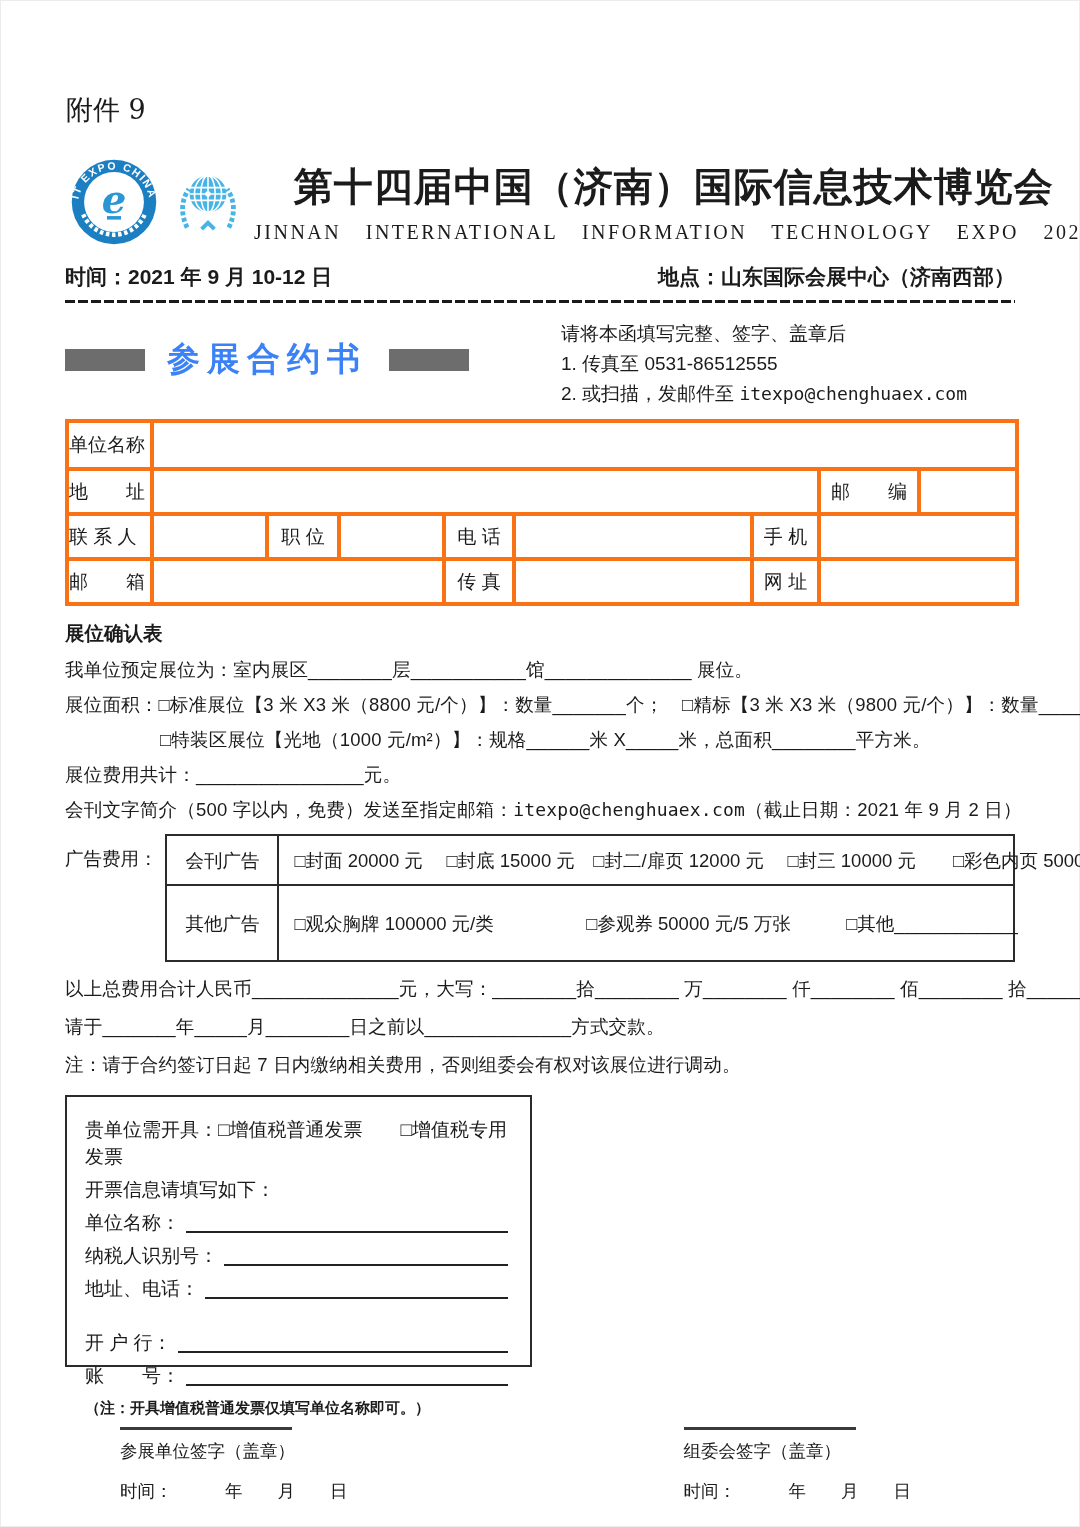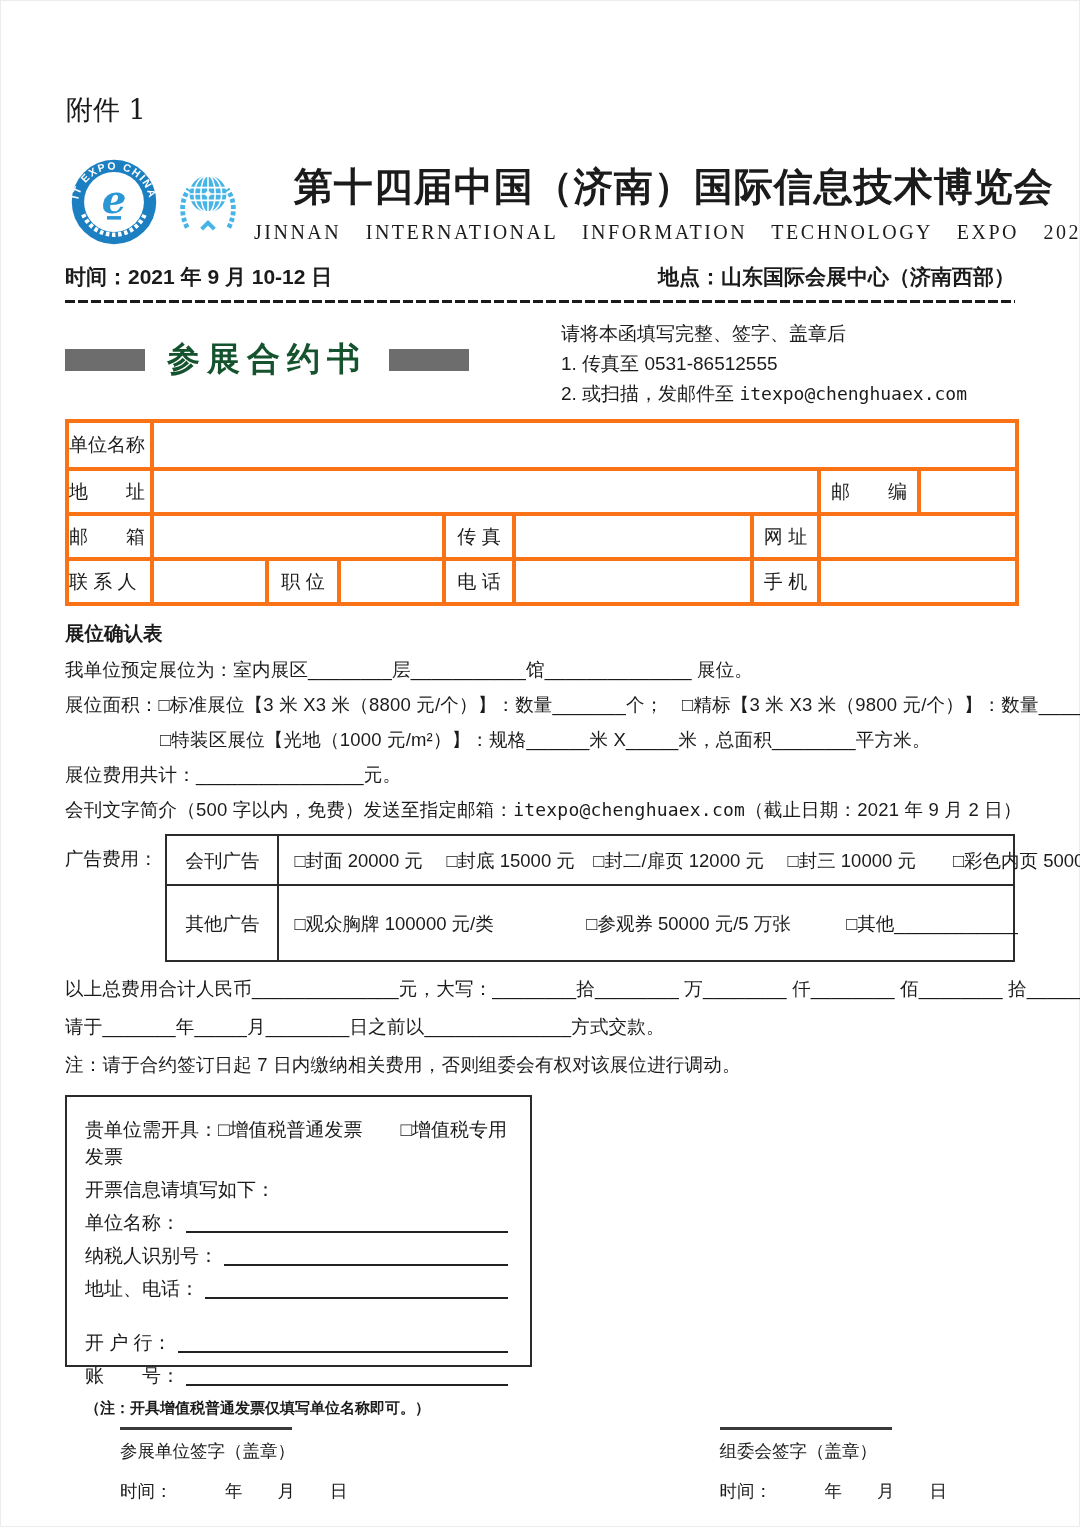--- a/index.html
+++ b/index.html
@@ -22,21 +22,21 @@
 
   .when-where{margin:17px 65px 0;display:flex;justify-content:space-between;
     font-weight:bold;font-size:21px;}
 
   .dashed-rule{margin:9px 65px 0;height:3px;
     background:repeating-linear-gradient(90deg,#1a1a1a 0 10px,transparent 10px 13px);}
 
   .contract-row{margin:16px 65px 0;display:flex;align-items:flex-start;}
   .contract-title-wrap{display:flex;align-items:center;margin-top:18px;}
   .bar{width:80px;height:22px;background:#6d6d6d;}
-  .contract-title{font-size:33px;font-weight:bold;color:#14532d;letter-spacing:7px;
+  .contract-title{font-size:33px;font-weight:bold;color:#3b82f6;letter-spacing:7px;
     margin:0 22px;font-family:"DejaVu Serif","Liberation Serif",serif;}
   .instructions{margin-left:92px;font-size:19px;line-height:30px;}
   .mono{font-family:"DejaVu Sans Mono","Liberation Mono",monospace;font-size:18px;}
 
   table.company-table{margin:10px auto 0 65px;width:950px;border-collapse:collapse;
     table-layout:fixed;font-size:19px;}
   table.company-table td{border:4px solid #f97316;padding:0;height:41px;}
   table.company-table tr.r1 td{height:44px;}
   td.lab{padding-left:9px;text-align:left;}
   td.lab-c{text-align:center;}
@@ -64,33 +64,33 @@
   .inv-note{margin-top:10px;font-weight:bold;font-size:15px;}
 
   .payment{margin-left:92px;padding-top:34px;font-size:20px;}
   .pay-title{font-weight:bold;font-size:20.5px;}
   .pay-line{margin-top:17px;}
   .pay-line .val{margin-left:6px;}
 
   .sign-row{margin:60px 65px 0;display:flex;gap:15px;}
   .sign-col{font-size:17.5px;}
   .sign-col.left{margin-left:55px;}
-  .sign-col.right{margin-left:auto;margin-right:68px;}
+  .sign-col.right{margin-left:auto;margin-right:104px;}
   .sign-line{width:172px;border-top:3px solid #3a3a3a;margin-bottom:9px;}
   .sign-time{margin-top:16px;}
 
   .page-num{margin-top:30px;text-align:center;font-size:17px;
     font-family:"Liberation Serif","DejaVu Serif",serif;}
 </style>
 </head>
 <body>
 
 <div class="page">
 
-  <div class="attachment">附件 1</div>
+  <div class="attachment">附件 9</div>
 
   <div class="header">
     <svg class="logo" width="88" height="88" viewBox="0 0 100 100">
       <circle cx="50" cy="50" r="48" fill="#1b7fc2"></circle>
       <circle cx="50" cy="50" r="34" fill="#ffffff"></circle>
       <defs>
           <path id="arcTop" d="M 9,54 A 41,41 0 0 1 91,54" fill="none"></path>
         </defs>
       <text font-size="12" font-weight="bold" fill="#ffffff" font-family="Liberation Sans, sans-serif" letter-spacing="2">
         <textPath href="#arcTop" startOffset="50%" text-anchor="middle">IT EXPO CHINA</textPath>
@@ -159,35 +159,35 @@
       <td class="lab">单位名称</td>
       <td colspan="8"></td>
     </tr>
     <tr>
       <td class="lab">地　　址</td>
       <td colspan="6"></td>
       <td class="lab-c">邮　　编</td>
       <td></td>
     </tr>
     <tr>
+      <td class="lab">联 系 人</td>
+      <td></td>
+      <td class="lab-c">职 位</td>
+      <td></td>
+      <td class="lab-c">电 话</td>
+      <td></td>
+      <td class="lab-c">手 机</td>
+      <td colspan="2"></td>
+    </tr>
+    <tr>
       <td class="lab">邮　　箱</td>
       <td colspan="3"></td>
       <td class="lab-c">传 真</td>
       <td></td>
       <td class="lab-c">网 址</td>
-      <td colspan="2"></td>
-    </tr>
-    <tr>
-      <td class="lab">联 系 人</td>
-      <td></td>
-      <td class="lab-c">职 位</td>
-      <td></td>
-      <td class="lab-c">电 话</td>
-      <td></td>
-      <td class="lab-c">手 机</td>
       <td colspan="2"></td>
     </tr>
   </tbody>
     </table>
 
   <div class="booth-title">展位确认表</div>
   <div class="line">我单位预定展位为：室内展区________层___________馆______________ 展位。</div>
   <div class="line">展位面积：□标准展位【3 米 X3 米（8800 元/个）】：数量_______个；　□精标【3 米 X3 米（9800 元/个）】：数量_______个；</div>
   <div class="line indent">□特装区展位【光地（1000 元/m²）】：规格______米 X_____米，总面积________平方米。</div>
   <div class="line">展位费用共计：________________元。</div>

